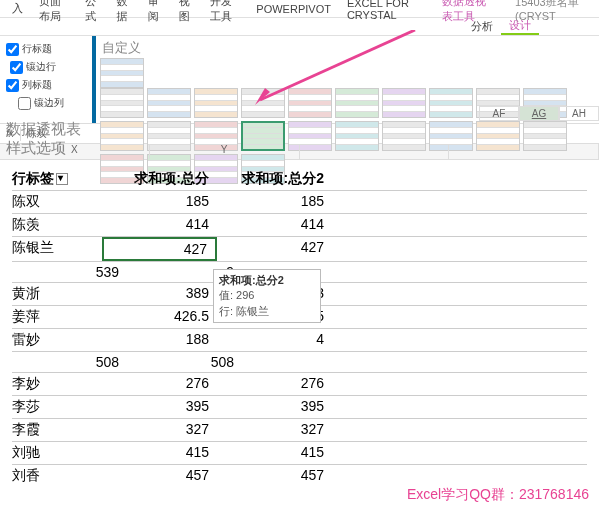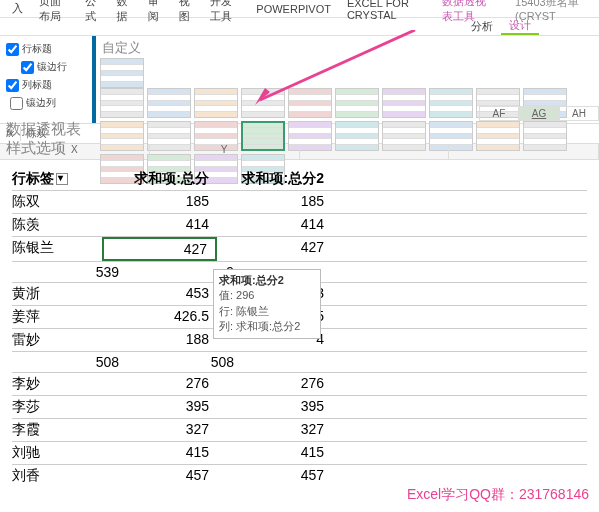--- a/index.html
+++ b/index.html
@@ -71,29 +71,29 @@
   <span>分析</span>
   <span class="active">设计</span>
 </div>
 
 <div class="opts">
   <div class="opts-left">
     <label>
         <input type="checkbox" checked="" style="">
         <span>行标题</span>
       </label>
-    <label style="display:inline-flex;margin-left:15px">
+    <label style="display:inline-flex;margin-left:4px">
         <input type="checkbox" checked="" style="">
         <span>镶边行</span>
       </label><br>
     <label>
         <input type="checkbox" checked="" style="">
         <span>列标题</span>
       </label>
-    <label style="display:inline-flex;margin-left:4px">
+    <label style="display:inline-flex;margin-left:12px">
         <input type="checkbox" style="">
         <span>镶边列</span>
       </label>
     <div class="caption">数据透视表样式选项</div>
   </div>
   <div class="styles">
     <div class="style-label">自定义</div>
     <div class="style-grid">
       <div class="style-sw sw-b">
           <div class="r"></div>
@@ -321,21 +321,21 @@
         <div class="c1">陈银兰</div>
         <div class="c2">427</div>
         <div class="c3">427</div>
       </div>
       <div class="tr">
         <div class="c2">539</div>
         <div class="c3">9</div>
       </div>
       <div class="tr">
         <div class="c1">黄浙</div>
-        <div class="c2">453</div>
+        <div class="c2">389</div>
         <div class="c3">3</div>
       </div>
       <div class="tr">
         <div class="c1">姜萍</div>
         <div class="c2">426.5</div>
         <div class="c3">5</div>
       </div>
       <div class="tr">
         <div class="c1">雷妙</div>
         <div class="c2">188</div>
@@ -370,16 +370,15 @@
         <div class="c2">457</div>
         <div class="c3">457</div>
       </div>
     </div>
 </div>
 
 <div class="tooltip">
   <div class="h">求和项:总分2</div>
   <div>值: 296</div>
   <div>行: 陈银兰</div>
-  <div>列: 求和项:总分2</div>
 </div>
 
 <div class="watermark">Excel学习QQ群：231768146</div>
 
 </body></html>

